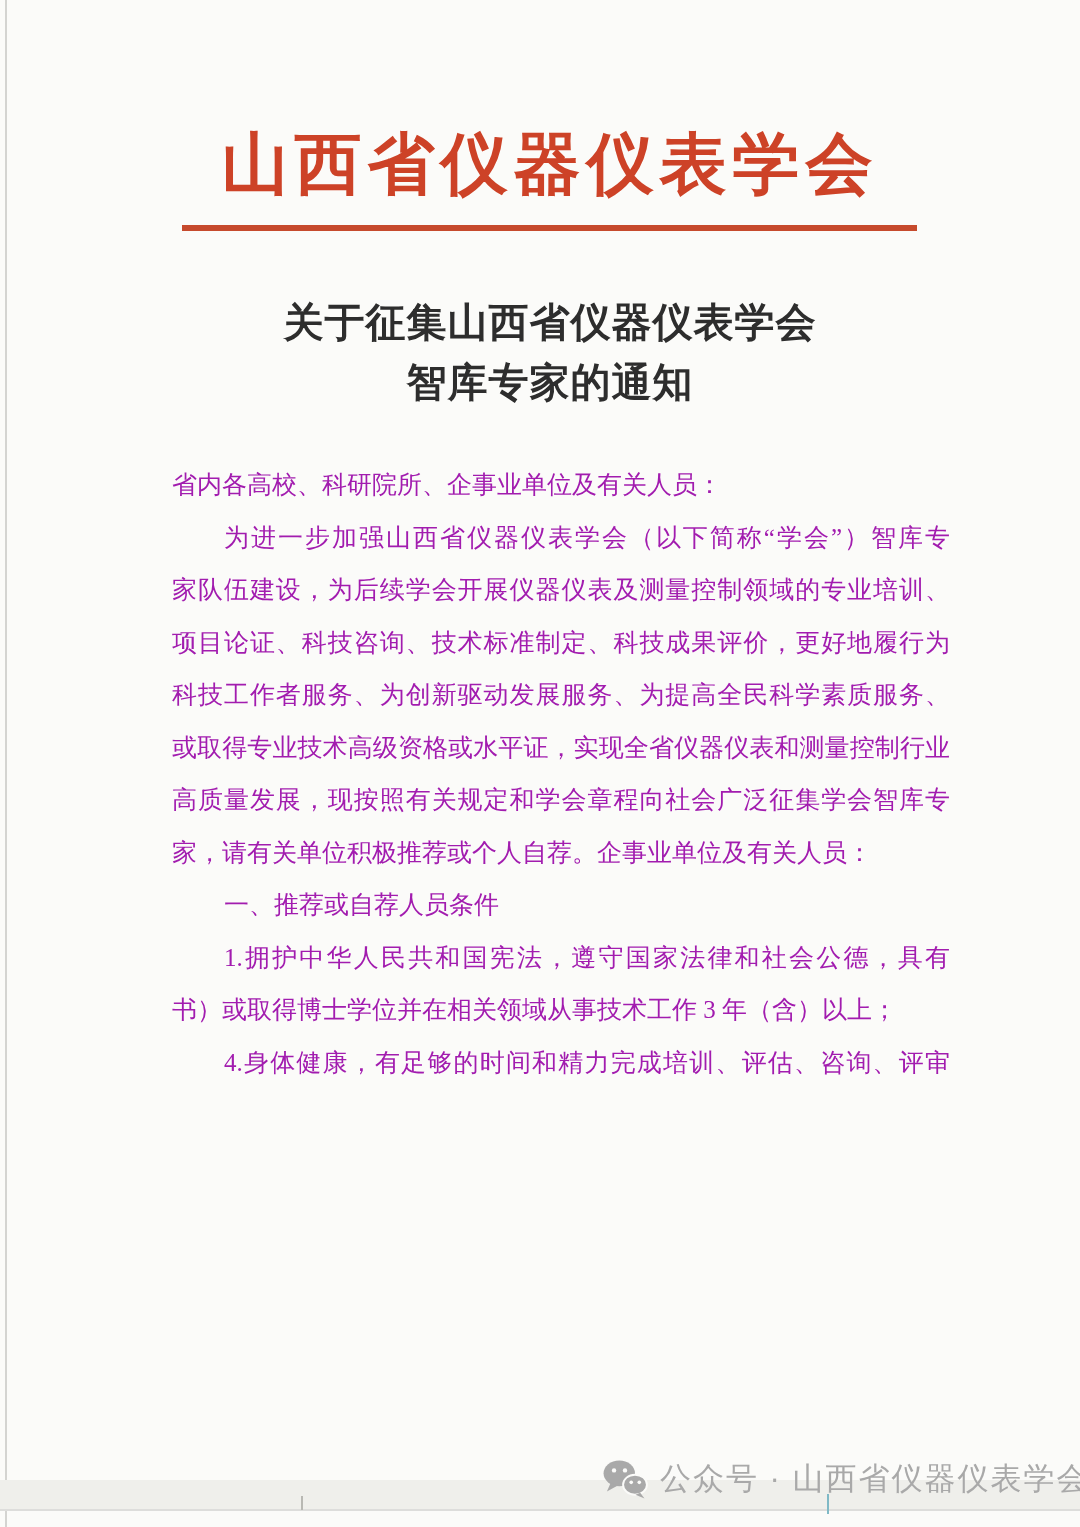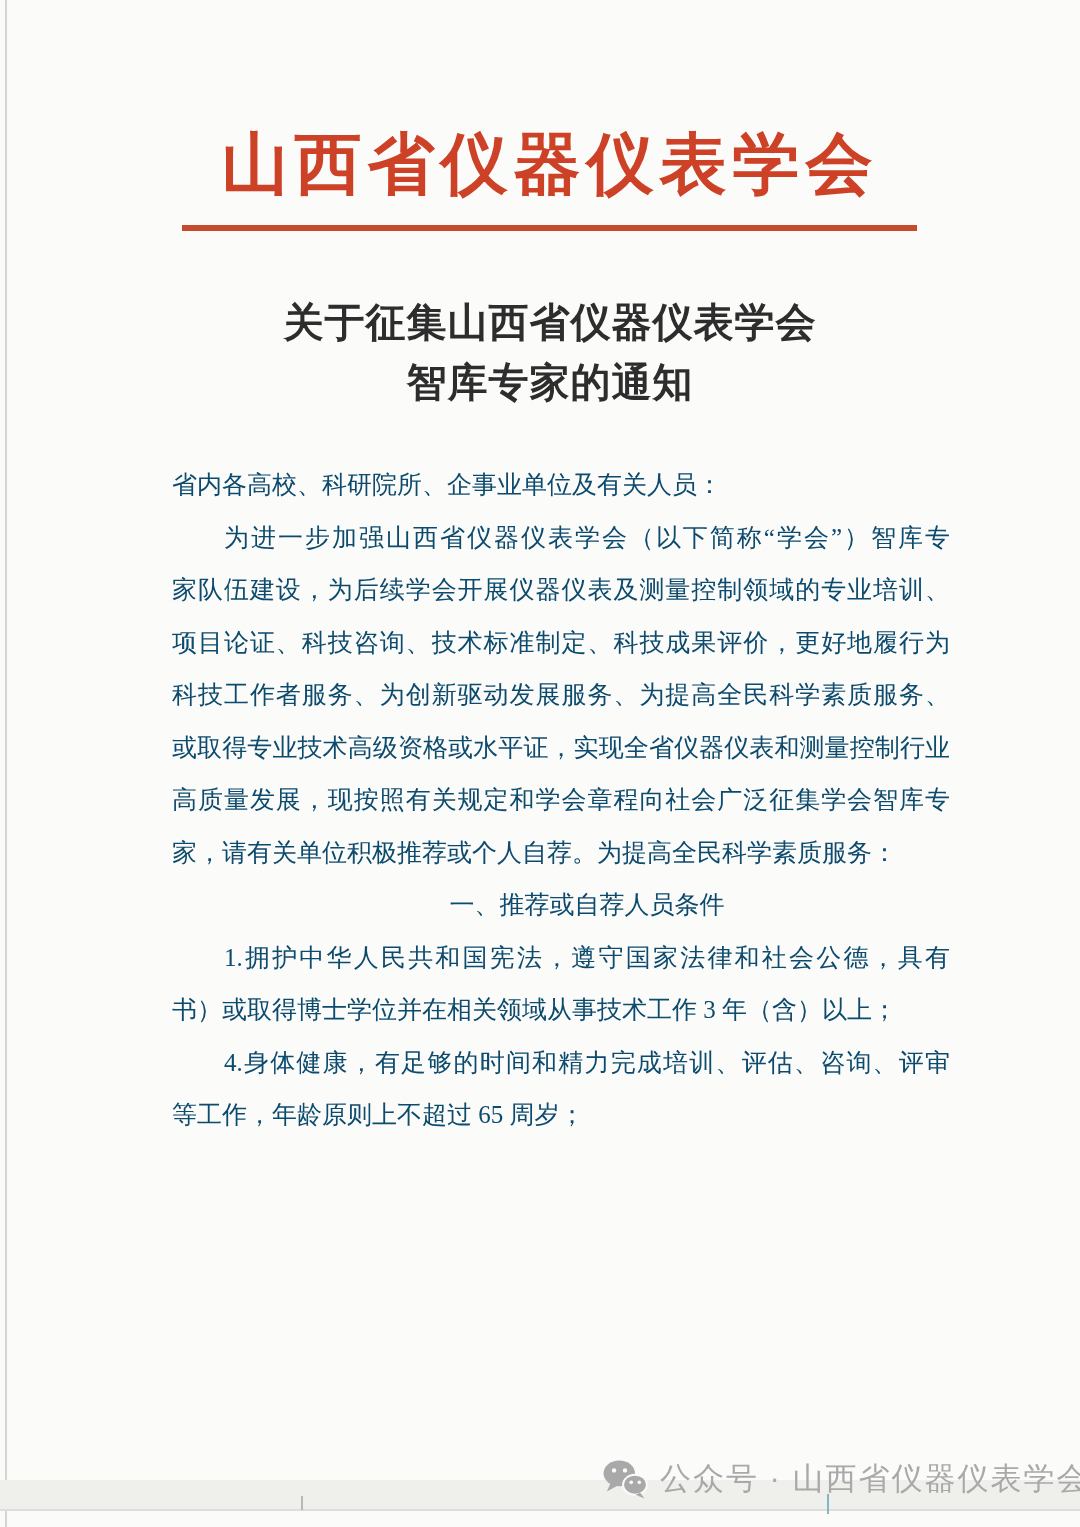--- a/index.html
+++ b/index.html
@@ -33,24 +33,24 @@
   
   .notice-title {
     top:293px;
     font-size:40px; font-weight:bold; color:#2d2d2d;
     line-height:60px; letter-spacing:1px;
   }
 
   
   .document-body {
     position:absolute; left:172px; top:459px; width:778px;
-    font-size:25px; color:#0c4a6e; line-height:52.5px;
+    font-size:25px; color:#a21caf; line-height:52.5px;
   }
   .line { text-align:left; }
-  .line.indent { padding-left:52px;text-align:center; }
+  .line.indent { padding-left:52px; }
   .line.fill { text-align:justify; text-align-last:justify; }
 
   
   .footer-watermark {
     position:absolute; left:602px; top:1458px;
     display:flex; align-items:center; gap:12px;
     font-family:"Liberation Sans","DejaVu Sans",sans-serif;
     color:#a9a9a9; font-size:31px; letter-spacing:2px;
     white-space:nowrap;
   }
@@ -74,26 +74,25 @@
 </div>
 
 <div class="document-body">
   <div class="line">省内各高校、科研院所、企事业单位及有关人员：</div>
   <div class="line indent fill">为进一步加强山西省仪器仪表学会（以下简称“学会”）智库专</div>
   <div class="line fill">家队伍建设，为后续学会开展仪器仪表及测量控制领域的专业培训、</div>
   <div class="line fill">项目论证、科技咨询、技术标准制定、科技成果评价，更好地履行为</div>
   <div class="line fill">科技工作者服务、为创新驱动发展服务、为提高全民科学素质服务、</div>
   <div class="line fill">或取得专业技术高级资格或水平证，实现全省仪器仪表和测量控制行业</div>
   <div class="line fill">高质量发展，现按照有关规定和学会章程向社会广泛征集学会智库专</div>
-  <div class="line">家，请有关单位积极推荐或个人自荐。为提高全民科学素质服务：</div>
+  <div class="line">家，请有关单位积极推荐或个人自荐。企事业单位及有关人员：</div>
   <div class="line indent">一、推荐或自荐人员条件</div>
   <div class="line indent fill">1.拥护中华人民共和国宪法，遵守国家法律和社会公德，具有</div>
   <div class="line">书）或取得博士学位并在相关领域从事技术工作 3 年（含）以上；</div>
   <div class="line indent fill">4.身体健康，有足够的时间和精力完成培训、评估、咨询、评审</div>
-  <div class="line">等工作，年龄原则上不超过 65 周岁；</div>
 </div>
 
 <div class="footer-watermark">
   <svg class="wechat-icon" viewBox="0 0 48 42" xmlns="http://www.w3.org/2000/svg">
     <g fill="#a9a9a9">
       <ellipse cx="18" cy="15" rx="16.5" ry="13.5"></ellipse>
       <polygon points="9,25 5,34 16,28"></polygon>
     </g>
     <circle cx="12.5" cy="12" r="2.3" fill="#fbfbf9"></circle>
     <circle cx="24" cy="12" r="2.3" fill="#fbfbf9"></circle>

